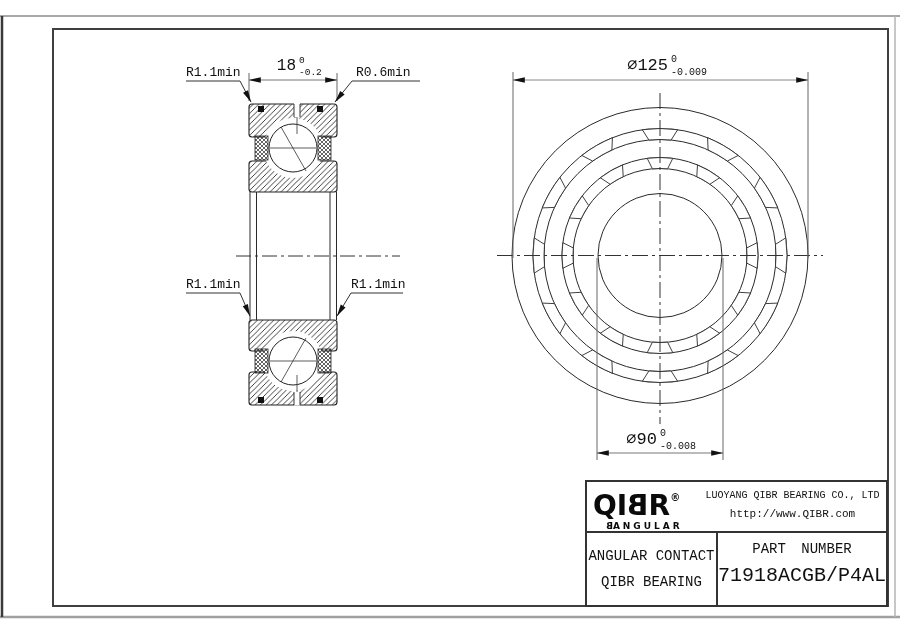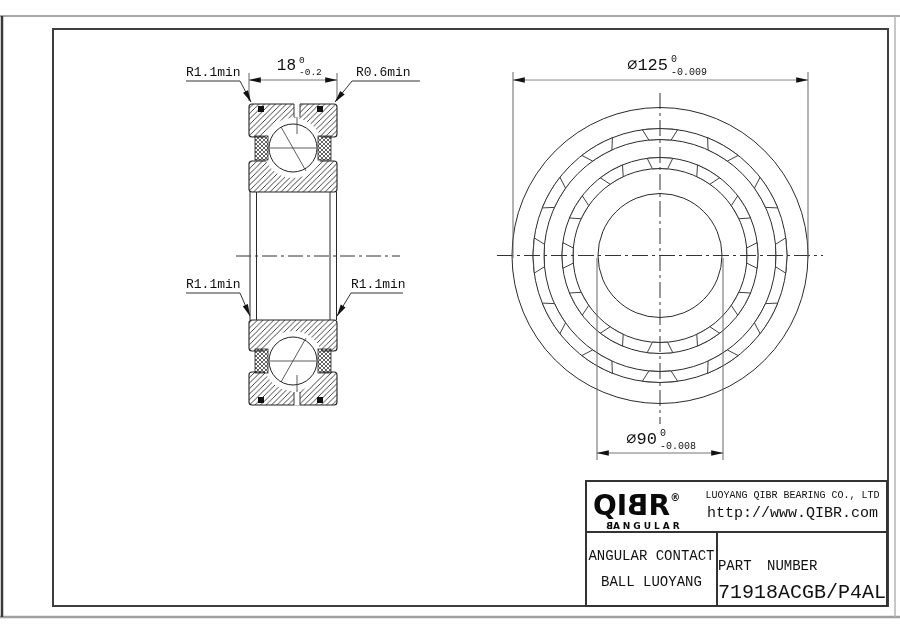--- a/index.html
+++ b/index.html
@@ -14,26 +14,26 @@
   .tb-logo{width:112px;padding:2px 0 0 6px;box-sizing:border-box;}
   .brand{font-family:"DejaVu Sans",sans-serif;font-weight:900;font-size:28px;
          line-height:28px;letter-spacing:0;color:#0a0a0a;white-space:nowrap;}
   .brand .mir{display:inline-block;transform:scaleX(-1);}
   .brand sup{font-size:10px;font-weight:700;vertical-align:14px;letter-spacing:0;}
   .brand-sub{font-family:"DejaVu Sans",sans-serif;font-weight:700;font-size:9px;
              letter-spacing:3px;margin:1px 0 0 10px;color:#0a0a0a;}
   .brand-sub .mir{display:inline-block;transform:scaleX(-1);}
   .tb-co{flex:1;text-align:center;padding-top:5px;}
   .tb-co .co-line1{font-size:10px;line-height:18px;white-space:nowrap;}
-  .tb-co .co-line2{font-size:15px;line-height:18px;white-space:nowrap;}
+  .tb-co .co-line2{font-size:11px;line-height:18px;white-space:nowrap;}
   .tb-row2{display:flex;height:72px;}
   .tb-prod{width:153px;border-right:2px solid #333;box-sizing:border-box;
            text-align:center;padding-top:10px;}
   .tb-prod div{font-size:14px;line-height:26px;white-space:nowrap;}
-  .tb-part{flex:1;padding-top:20px;}
+  .tb-part{flex:1;text-align:center;padding-top:3px;}
   .tb-part .part-label{font-size:14px;line-height:26px;word-spacing:7px;white-space:nowrap;}
   .tb-part .part-number{font-size:20px;line-height:28px;white-space:nowrap;}
 </style>
 </head>
 <body>
 
 <div class="page">
 
 <svg id="dwg" width="900" height="636" viewBox="0 0 900 636" style="position:absolute;left:0;top:0;">
   <defs>
@@ -185,21 +185,21 @@
       <div class="brand-sub"><span class="mir">B</span><span>ANGULAR</span></div>
     </div>
     <div class="tb-co">
       <div class="co-line1">LUOYANG QIBR BEARING CO., LTD</div>
       <div class="co-line2">http://www.QIBR.com</div>
     </div>
   </div>
   <div class="tb-row2">
     <div class="tb-prod">
       <div>ANGULAR CONTACT</div>
-      <div>BALL LUOYANG</div>
+      <div>QIBR BEARING</div>
     </div>
     <div class="tb-part">
       <div class="part-label">PART NUMBER</div>
       <div class="part-number">71918ACGB/P4AL</div>
     </div>
   </div>
 </div>
 
 </div>
 

